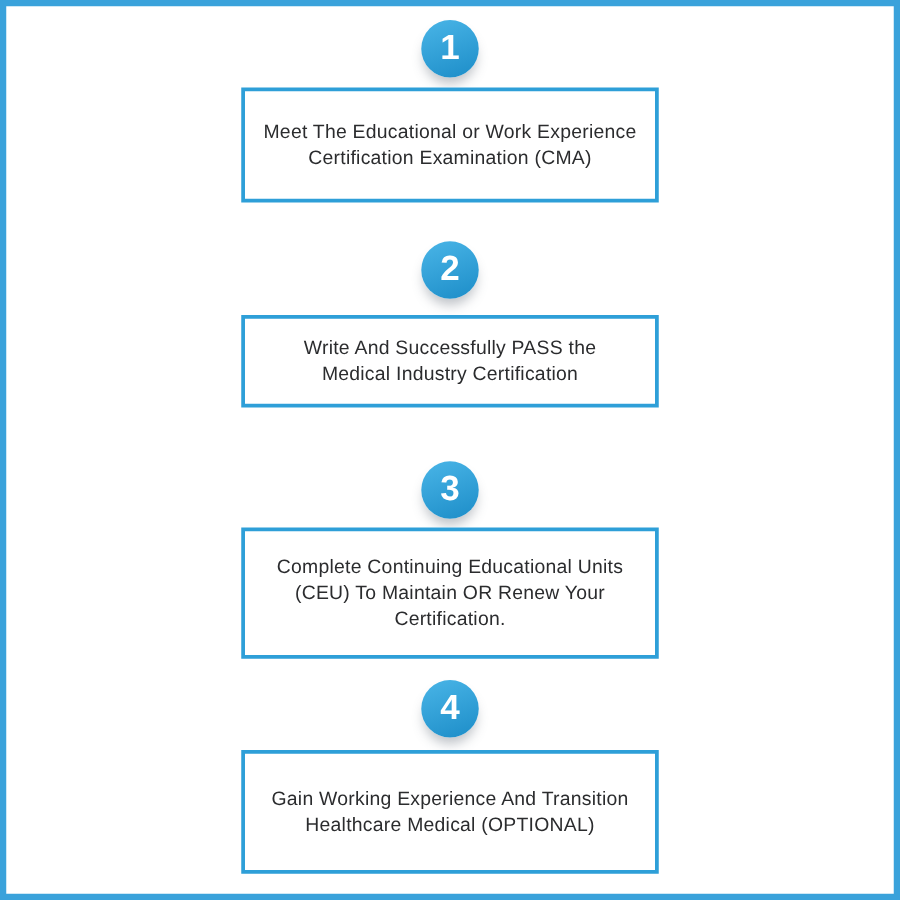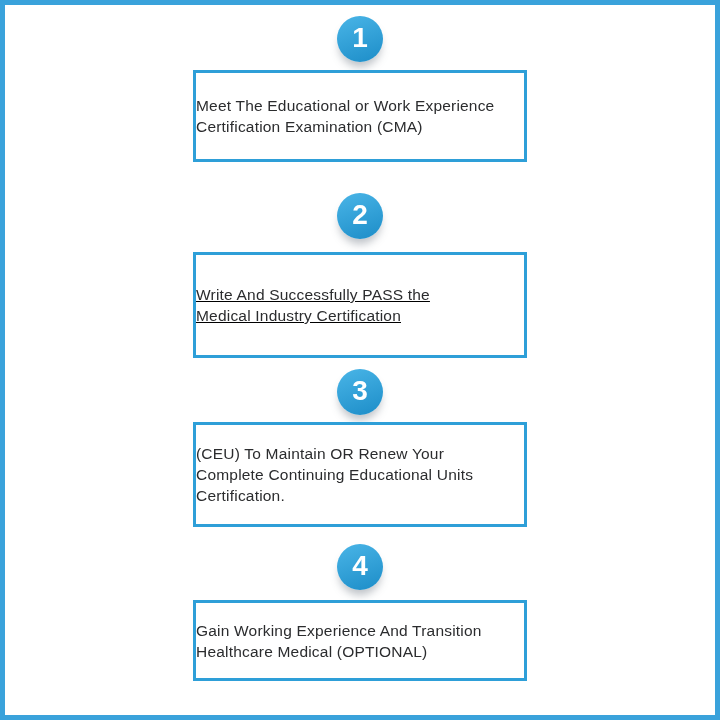--- a/index.html
+++ b/index.html
@@ -47,40 +47,40 @@
     transform: translateY(-1px);
   }
   .box {
     position: absolute;
     left: 193px;
     width: 334px;
     border: 3px solid var(--box-border);
     background: var(--background);
     display: flex;
     flex-direction: column;
-    align-items: flex-start;
+    align-items: center;
     justify-content: center;
   }
   .box .line {
     color: var(--text);
     font-size: 15.5px;
     line-height: 21px;
     letter-spacing: 0.2px;
     white-space: nowrap;
     text-align: center;
   }
   
   #badge-1 { top: 16px; }
   #box-1   { top: 70px;  height: 92px; }
   #badge-2 { top: 193px; }
-  #box-2   { top: 252px; height: 106px; text-decoration: underline; }
+  #box-2   { top: 252px; height: 74px; }
   #badge-3 { top: 369px; }
   #box-3   { top: 422px; height: 105px; }
   #badge-4 { top: 544px; }
-  #box-4   { top: 600px; height: 81px; }
+  #box-4   { top: 600px; height: 99px; }
 </style>
 </head>
 <body>
 
 <div class="frame"></div>
 
 <div class="badge" id="badge-1">
   <span>1</span>
 </div>
 <div class="box" id="box-1">
@@ -93,22 +93,22 @@
 </div>
 <div class="box" id="box-2">
   <div class="line">Write And Successfully PASS the</div>
   <div class="line">Medical Industry Certification</div>
 </div>
 
 <div class="badge" id="badge-3">
   <span>3</span>
 </div>
 <div class="box" id="box-3">
+  <div class="line">Complete Continuing Educational Units</div>
   <div class="line">(CEU) To Maintain OR Renew Your</div>
-  <div class="line">Complete Continuing Educational Units</div>
   <div class="line">Certification.</div>
 </div>
 
 <div class="badge" id="badge-4">
   <span>4</span>
 </div>
 <div class="box" id="box-4">
   <div class="line">Gain Working Experience And Transition</div>
   <div class="line">Healthcare Medical (OPTIONAL)</div>
 </div>

